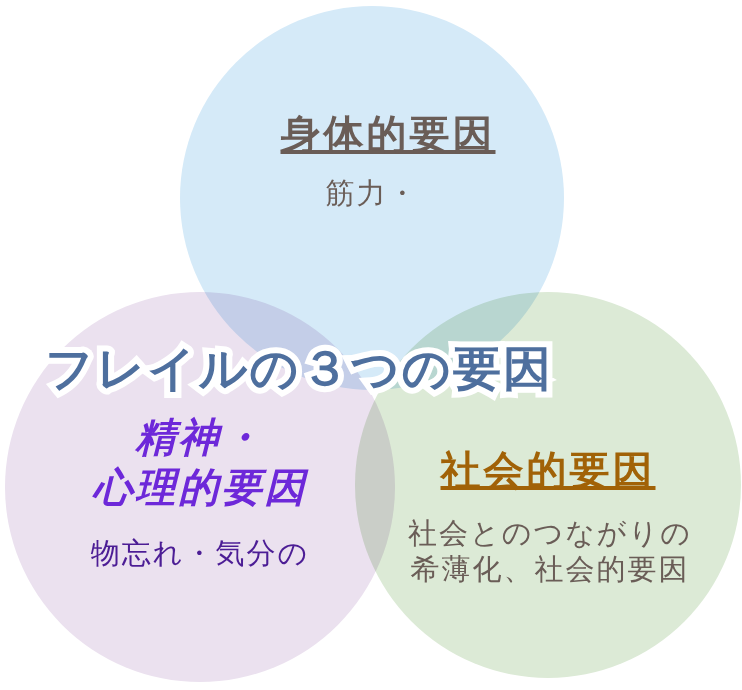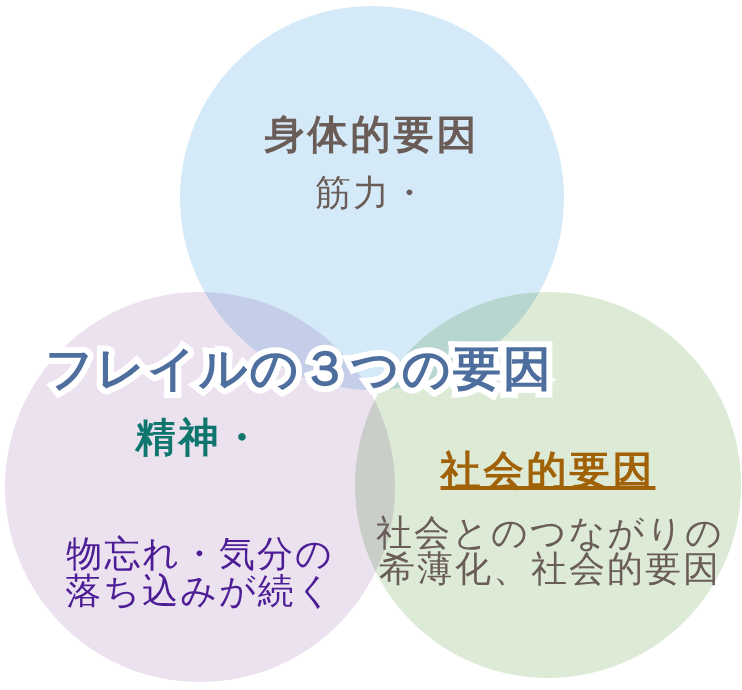--- a/index.html
+++ b/index.html
@@ -33,24 +33,24 @@
     text-align: center;
     white-space: nowrap;
   }
   .heading {
     font-weight: bold;
     font-size: 40px;
     line-height: 48px;
     letter-spacing: 3px;
   }
   .sub {
-    font-size: 36px;
+    font-size: 29px;
     letter-spacing: 2px;
   }
-  .physical-heading { left: 180px; top: 110px; width: 384px; }
+  .physical-heading { left: 196px; top: 110px; width: 384px; text-decoration: underline; }
   .physical-sub     { left: 180px; top: 174px; width: 384px; line-height: 38px; }
   .mental-heading   { left: 5px;   top: 412px; width: 390px; line-height: 50px; }
   .mental-sub       { left: 5px;   top: 535px; width: 390px; line-height: 37px; }
   .social-heading   { left: 355px; top: 446px; width: 386px; }
   .social-sub       { left: 357px; top: 515px; width: 386px; line-height: 36px; }
 
   
   .title {
     position: absolute;
     left: 0;
@@ -91,26 +91,26 @@
   <div class="label heading physical-heading" style="color: rgb(106, 93, 87);">身体的要因</div>
   <div class="label sub physical-sub" style="color: rgb(106, 93, 87);">
     <div>筋力・</div>
   </div>
 
   <div class="title">
     <span class="title-stroke" aria-hidden="true" style="color: rgb(255, 255, 255);">フレイルの３つの要因</span>
     <span class="title-fill" style="color: rgb(78, 111, 158);">フレイルの３つの要因</span>
   </div>
 
-  <div class="label heading mental-heading" style="color: #0f766e;">
+  <div class="label heading mental-heading" style="color: #6d28d9; font-style: italic;">
     <div>精神・</div>
+    <div>心理的要因</div>
   </div>
   <div class="label sub mental-sub" style="color: #4c1d95;">
     <div>物忘れ・気分の</div>
-    <div>落ち込みが続く</div>
   </div>
 
   <div class="label heading social-heading" style="color: #a16207; text-decoration: underline;">社会的要因</div>
   <div class="label sub social-sub" style="color: rgb(106, 93, 87); text-align: center;">
     <div>社会とのつながりの</div>
     <div>希薄化、社会的要因</div>
   </div>
 
 </div>
 

